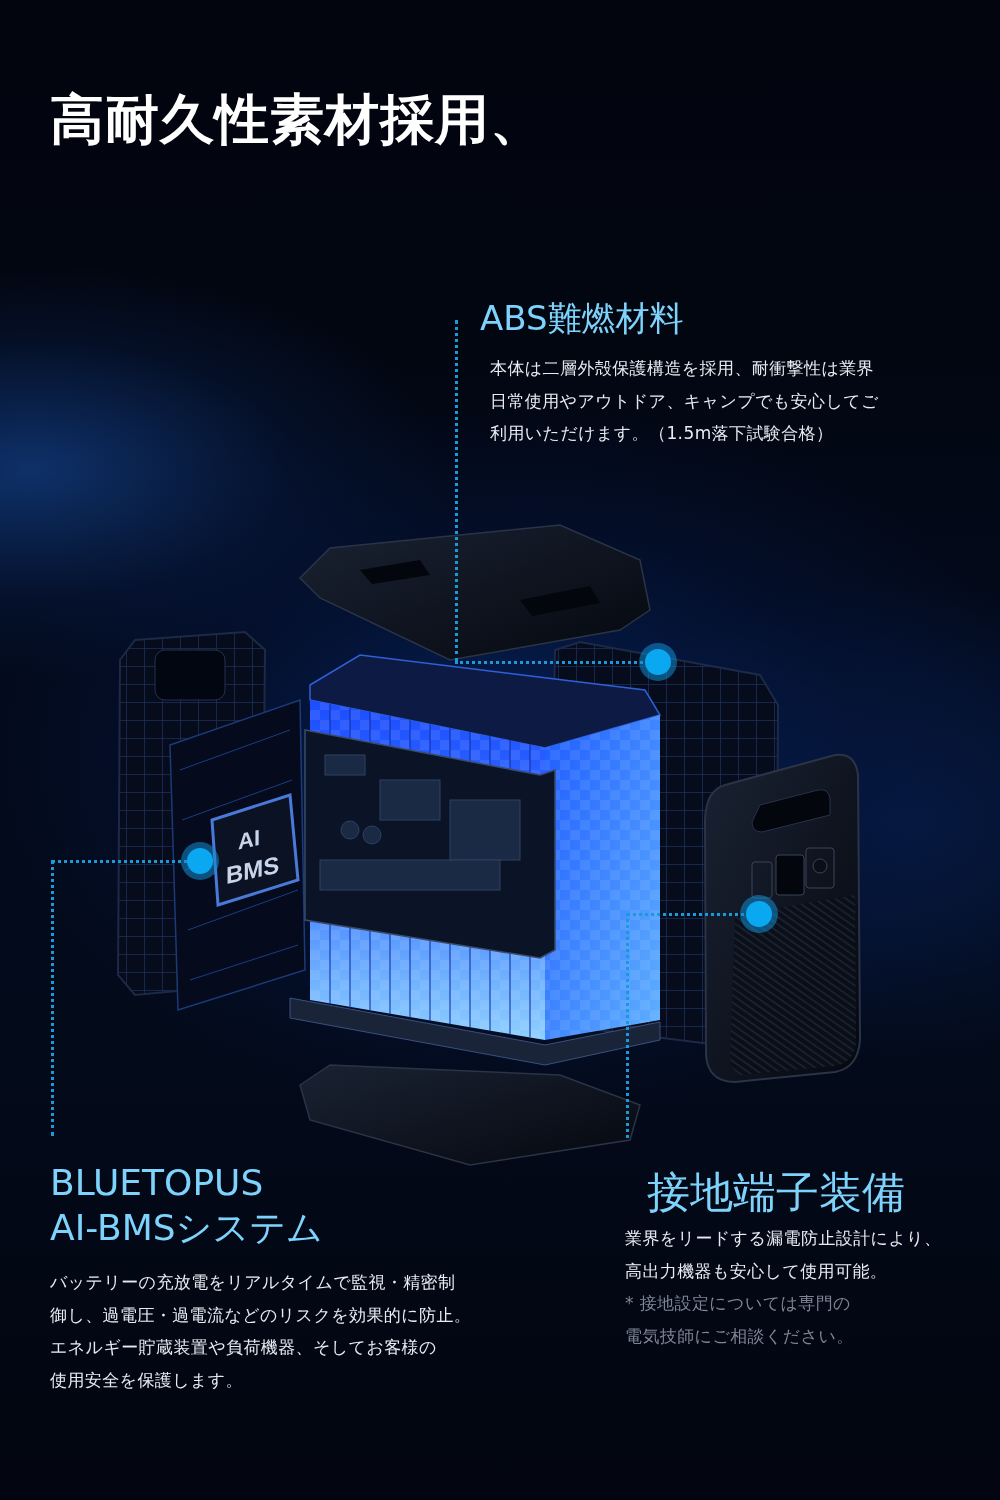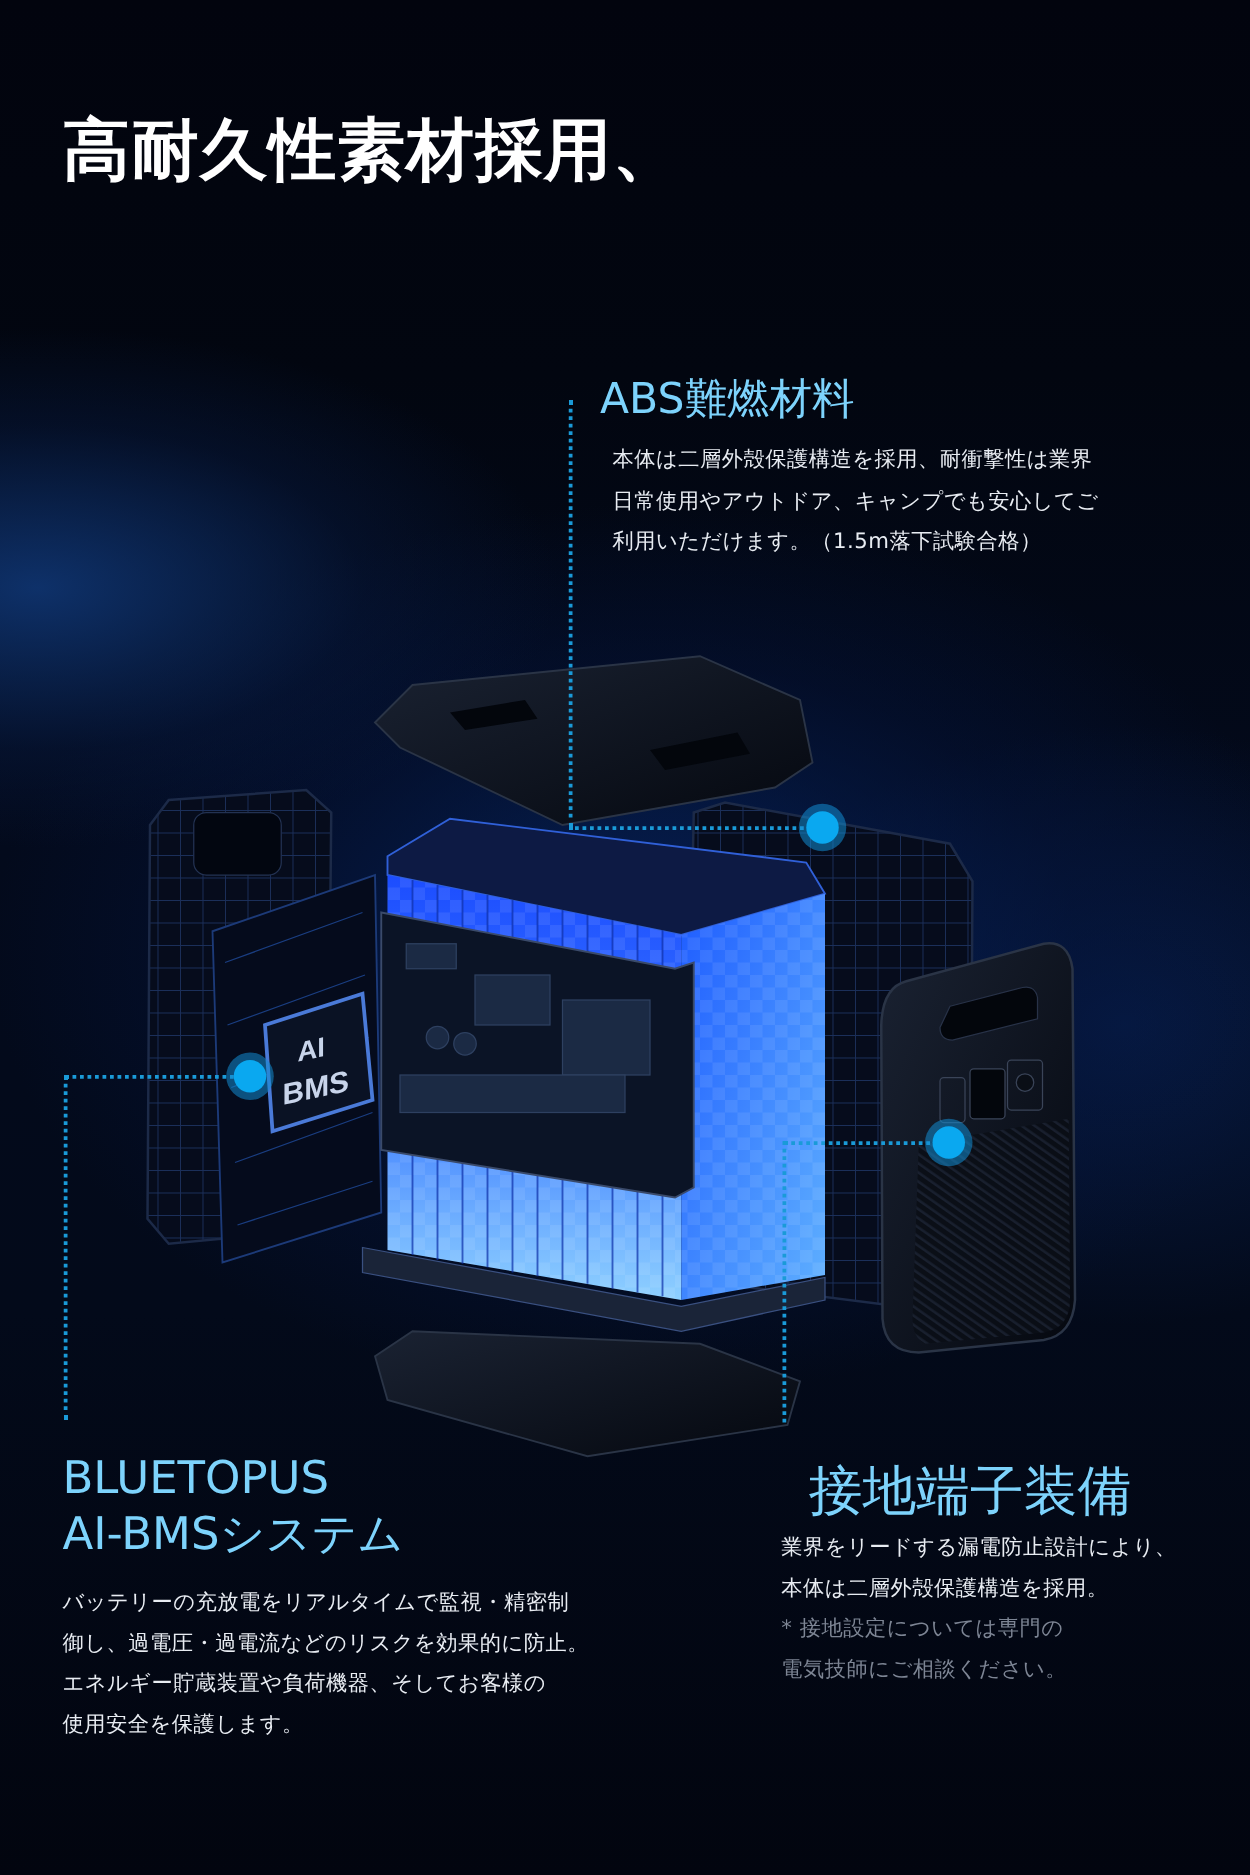--- a/index.html
+++ b/index.html
@@ -174,21 +174,21 @@
 <div class="feature-body bms-body">
   <div>バッテリーの充放電をリアルタイムで監視・精密制</div>
   <div>御し、過電圧・過電流などのリスクを効果的に防止。</div>
   <div>エネルギー貯蔵装置や負荷機器、そしてお客様の</div>
   <div>使用安全を保護します。</div>
 </div>
 
 <div class="feature-title ground-title">接地端子装備</div>
 <div class="feature-body ground-body">
   <div>業界をリードする漏電防止設計により、</div>
-  <div>本体は二層外殻保護構造を採用。</div>
+  <div>高出力機器も安心して使用可能。</div>
   <div class="note">* 接地設定については専門の</div>
   <div class="note">電気技師にご相談ください。</div>
 </div>
 
 <div class="vline" style="left:455px; top:320px; height:342px;"></div>
 <div class="hline" style="left:455px; top:661px; width:200px;"></div>
 <div class="dot" style="left:645px; top:649px;"></div>
 
 <div class="hline" style="left:51px; top:860px; width:150px;"></div>
 <div class="vline" style="left:51px; top:860px; height:276px;"></div>

